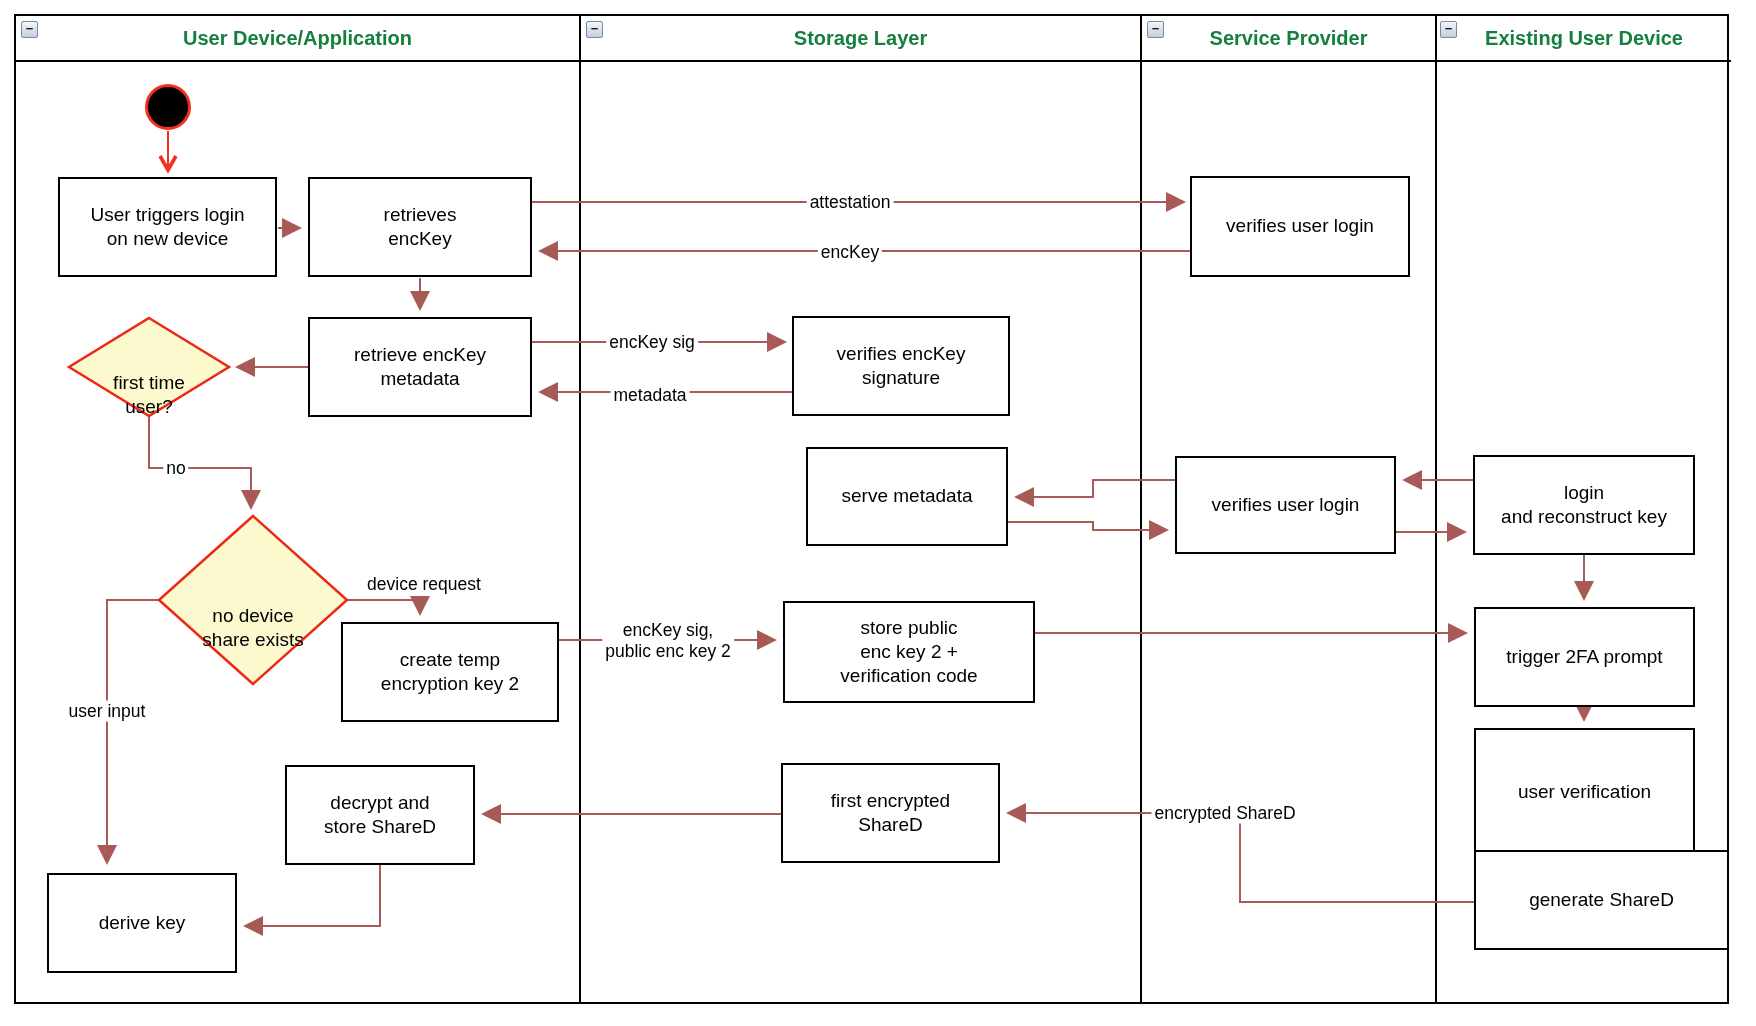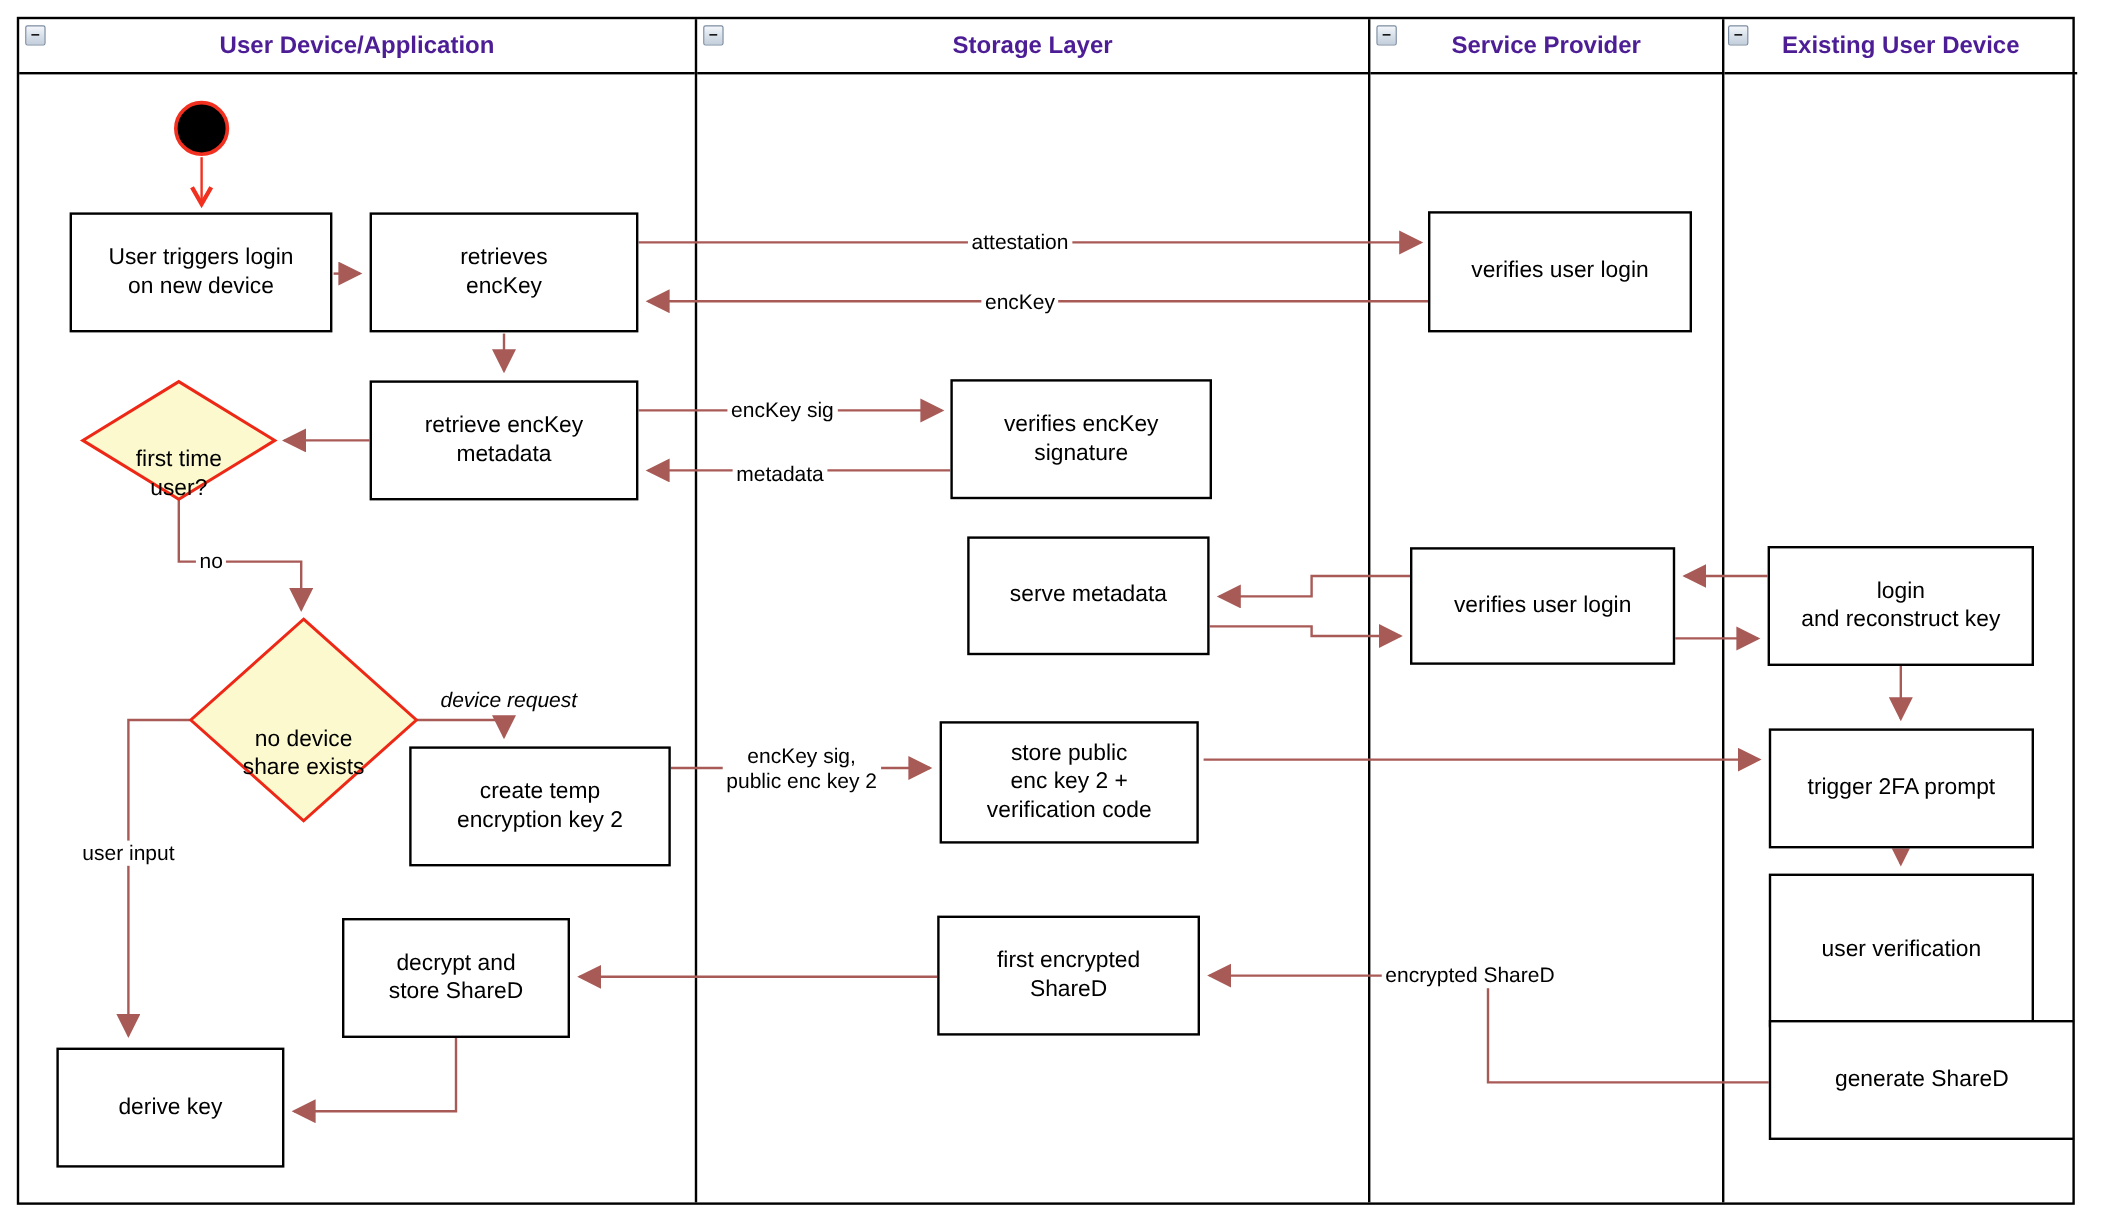--- a/index.html
+++ b/index.html
@@ -4,21 +4,21 @@
 <style>
   html,body{margin:0;padding:0;background:#ffffff;}
   .canvas{position:relative;width:1756px;height:1026px;background:#ffffff;
           font-family:"Liberation Sans",sans-serif;overflow:hidden;}
   .pool{position:absolute;left:14px;top:14px;width:1715px;height:990px;
         border:2px solid #000;box-sizing:border-box;background:#fff;}
   .lane{position:absolute;top:0;height:100%;box-sizing:border-box;}
   .lane + .lane{border-left:2px solid #000;}
   .lane-header{position:relative;height:46px;border-bottom:2px solid #000;
         display:flex;align-items:center;justify-content:center;box-sizing:border-box;}
-  .lane-title{font-size:20px;font-weight:bold;color:#4c1d95;white-space:nowrap;}
+  .lane-title{font-size:20px;font-weight:bold;color:#15803d;white-space:nowrap;}
   .collapse{position:absolute;left:5px;top:5px;width:17px;height:17px;
         border:1px solid #7a8aa0;border-radius:2px;box-sizing:border-box;
         background:linear-gradient(180deg,#f4f7fb 0%,#dbe3ec 45%,#c4cfdc 100%);
         color:#1a1a1a;font-size:13px;font-weight:bold;line-height:14px;text-align:center;
         cursor:pointer;}
   .lane4 .collapse{left:3px;}
   svg.edges{position:absolute;left:0;top:0;z-index:5;}
   .node{position:absolute;z-index:10;background:#fff;border:2px solid #000;
         box-sizing:border-box;display:flex;align-items:center;justify-content:center;
         text-align:center;font-size:19px;color:#000;line-height:1.28;white-space:pre-line;}
@@ -112,21 +112,21 @@
   <div class="node" style="left:308px;top:317px;width:224px;height:100px;">retrieve encKey
 metadata</div>
   <div class="node" style="left:341px;top:622px;width:218px;height:100px;">create temp
 encryption key 2</div>
   <div class="node" style="left:285px;top:765px;width:190px;height:100px;">decrypt and
 store ShareD</div>
   <div class="node" style="left:47px;top:873px;width:190px;height:100px;">derive key</div>
   <div class="node" style="left:792px;top:316px;width:218px;height:100px;">verifies encKey
 signature</div>
   <div class="node" style="left:806px;top:447px;width:202px;height:99px;">serve metadata</div>
-  <div class="node" style="left:783px;top:601px;width:216px;height:102px;">store public
+  <div class="node" style="left:783px;top:601px;width:252px;height:102px;">store public
 enc key 2 +
 verification code</div>
   <div class="node" style="left:781px;top:763px;width:219px;height:100px;">first encrypted
 ShareD</div>
   <div class="node" style="left:1190px;top:176px;width:220px;height:101px;">verifies user login</div>
   <div class="node" style="left:1175px;top:456px;width:221px;height:98px;">verifies user login</div>
   <div class="node" style="left:1473px;top:455px;width:222px;height:100px;">login
 and reconstruct key</div>
   <div class="node" style="left:1474px;top:607px;width:221px;height:100px;">trigger 2FA prompt</div>
   <div class="node" style="left:1474px;top:728px;width:221px;height:128px;">user verification</div>
@@ -135,19 +135,19 @@
   <div class="dlabel" style="left:149px;top:367px;width:150px;">first time
 user?</div>
   <div class="dlabel" style="left:253px;top:600px;width:180px;">no device
 share exists</div>
 
   <div class="elabel" style="left:850px;top:202px;">attestation</div>
   <div class="elabel" style="left:850px;top:252px;">encKey</div>
   <div class="elabel" style="left:652px;top:342px;">encKey sig</div>
   <div class="elabel" style="left:650px;top:395px;">metadata</div>
   <div class="elabel" style="left:176px;top:468px;">no</div>
-  <div class="elabel nobg" style="left:424px;top:584px;font-style:italic;">device request</div>
+  <div class="elabel nobg" style="left:424px;top:584px;">device request</div>
   <div class="elabel" style="left:668px;top:641px;">encKey sig,
 public enc key 2</div>
   <div class="elabel" style="left:107px;top:711px;">user input</div>
   <div class="elabel" style="left:1225px;top:813px;">encrypted ShareD</div>
 
 </div>
 
 </body></html>

